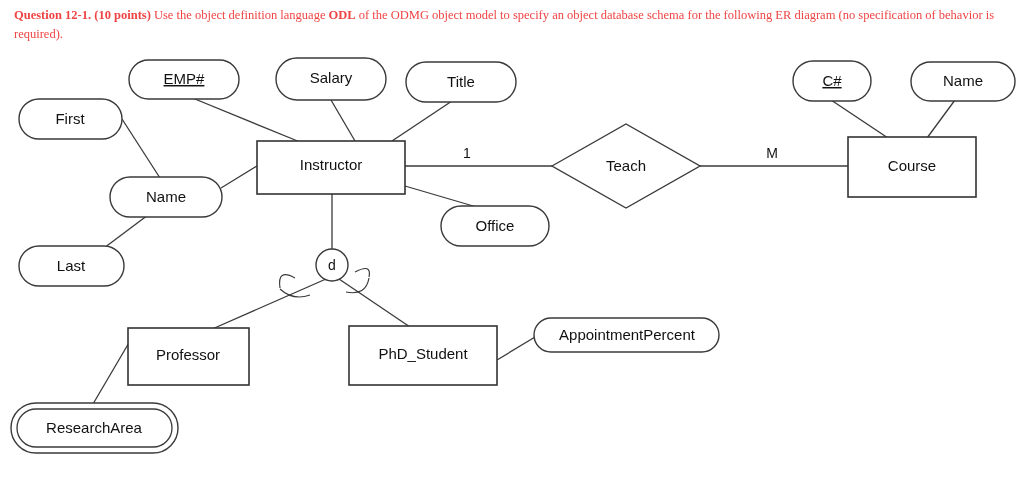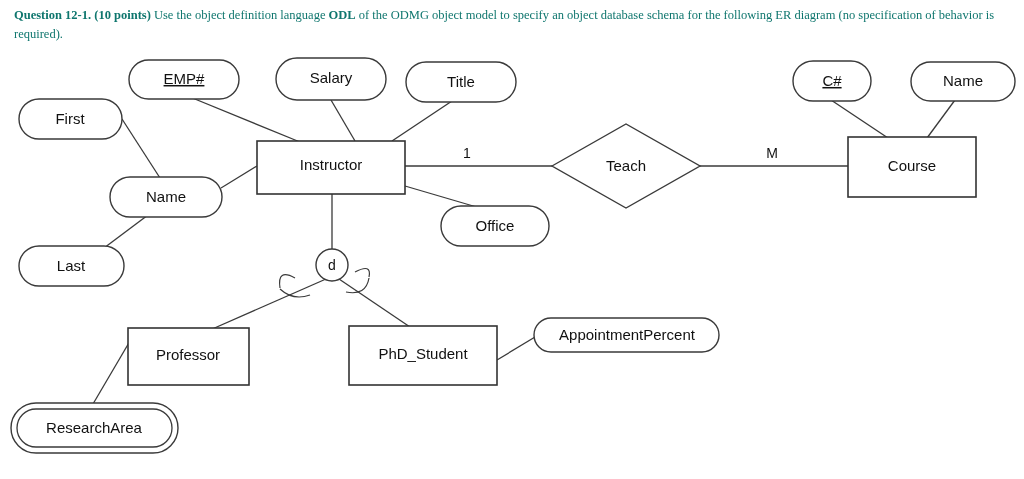--- a/index.html
+++ b/index.html
@@ -15,21 +15,21 @@
     overflow: hidden;
     position: relative;
   }
   #question-header {
     position: absolute;
     left: 14px;
     top: 6px;
     width: 996px;
     font-size: 12.5px;
     line-height: 1.55;
-    color: #0f766e;
+    color: #ef4444;
     font-family: "Liberation Serif", serif;
   }
   #question-header .qlabel,
   #question-header .qpoints,
   #question-header .odl {
     font-weight: bold;
   }
   #question-header .qbody { font-weight: normal; }
   #er-canvas {
     position: absolute;

